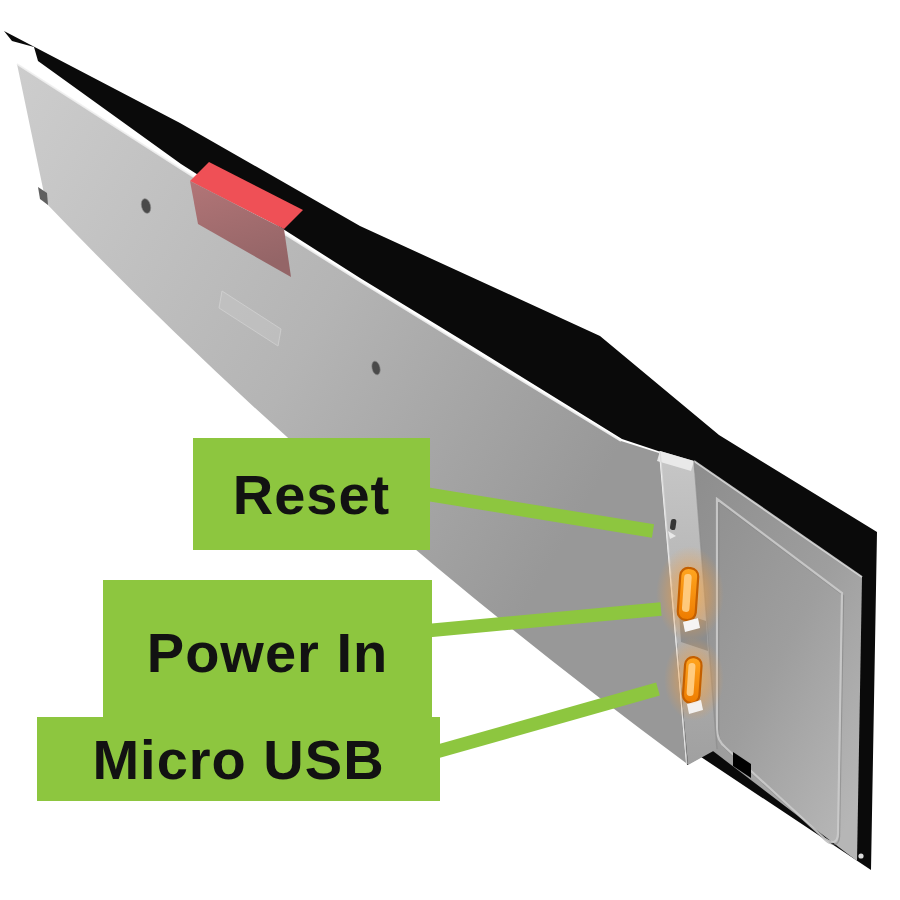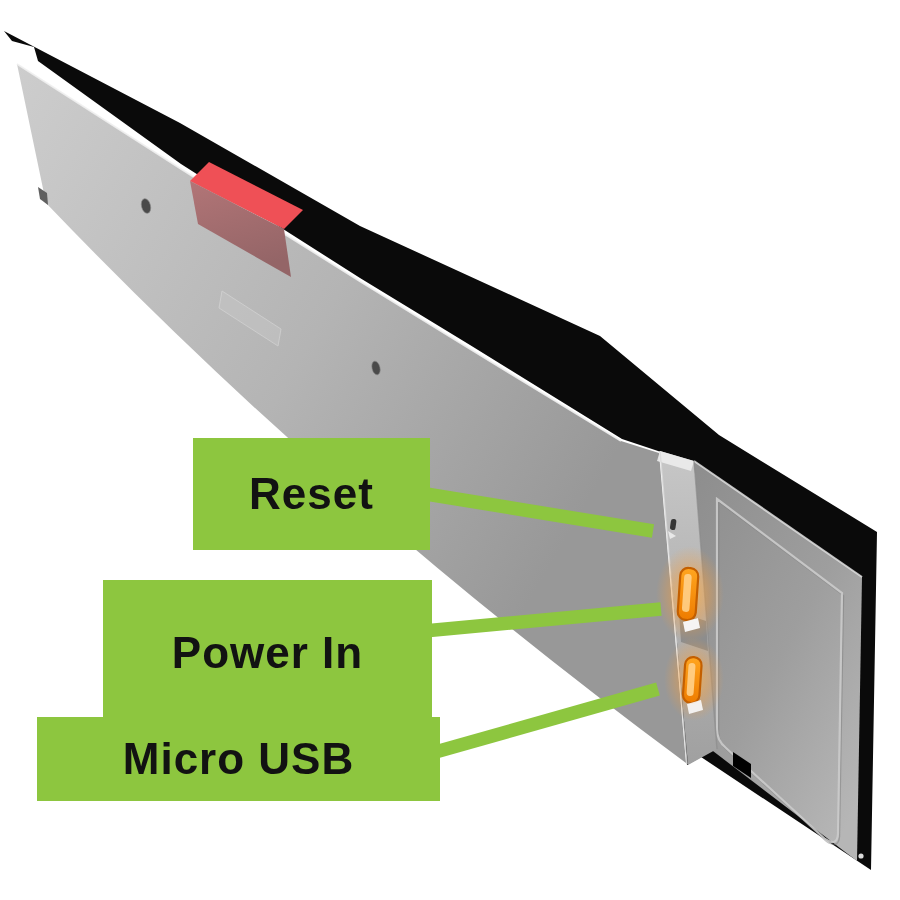--- a/index.html
+++ b/index.html
@@ -12,21 +12,21 @@
   .stage{
     position:relative;width:900px;height:900px;
     background:var(--color-background,#fff);
   }
   .stage svg{position:absolute;left:0;top:0;}
   .callout{
     position:absolute;
     background:var(--color-label_bg,#8dc63f);
     color:var(--color-label_text,#111);
     font-weight:700;
-    font-size:44px;
+    font-size:56px;
     letter-spacing:1px;
     display:flex;align-items:center;justify-content:center;
     white-space:nowrap;
     font-family:"Liberation Sans",sans-serif;
   }
   #callout-reset{left:193px;top:438px;width:237px;height:112px;}
   #callout-power-in{left:103px;top:580px;width:329px;height:145px;}
   #callout-micro-usb{left:37px;top:717px;width:403px;height:84px;}
   .connector{stroke:var(--color-connector_line,#8dc63f);stroke-width:13.5;}
   .tab-red-top{fill:var(--color-tab_red,#ef5056);}

